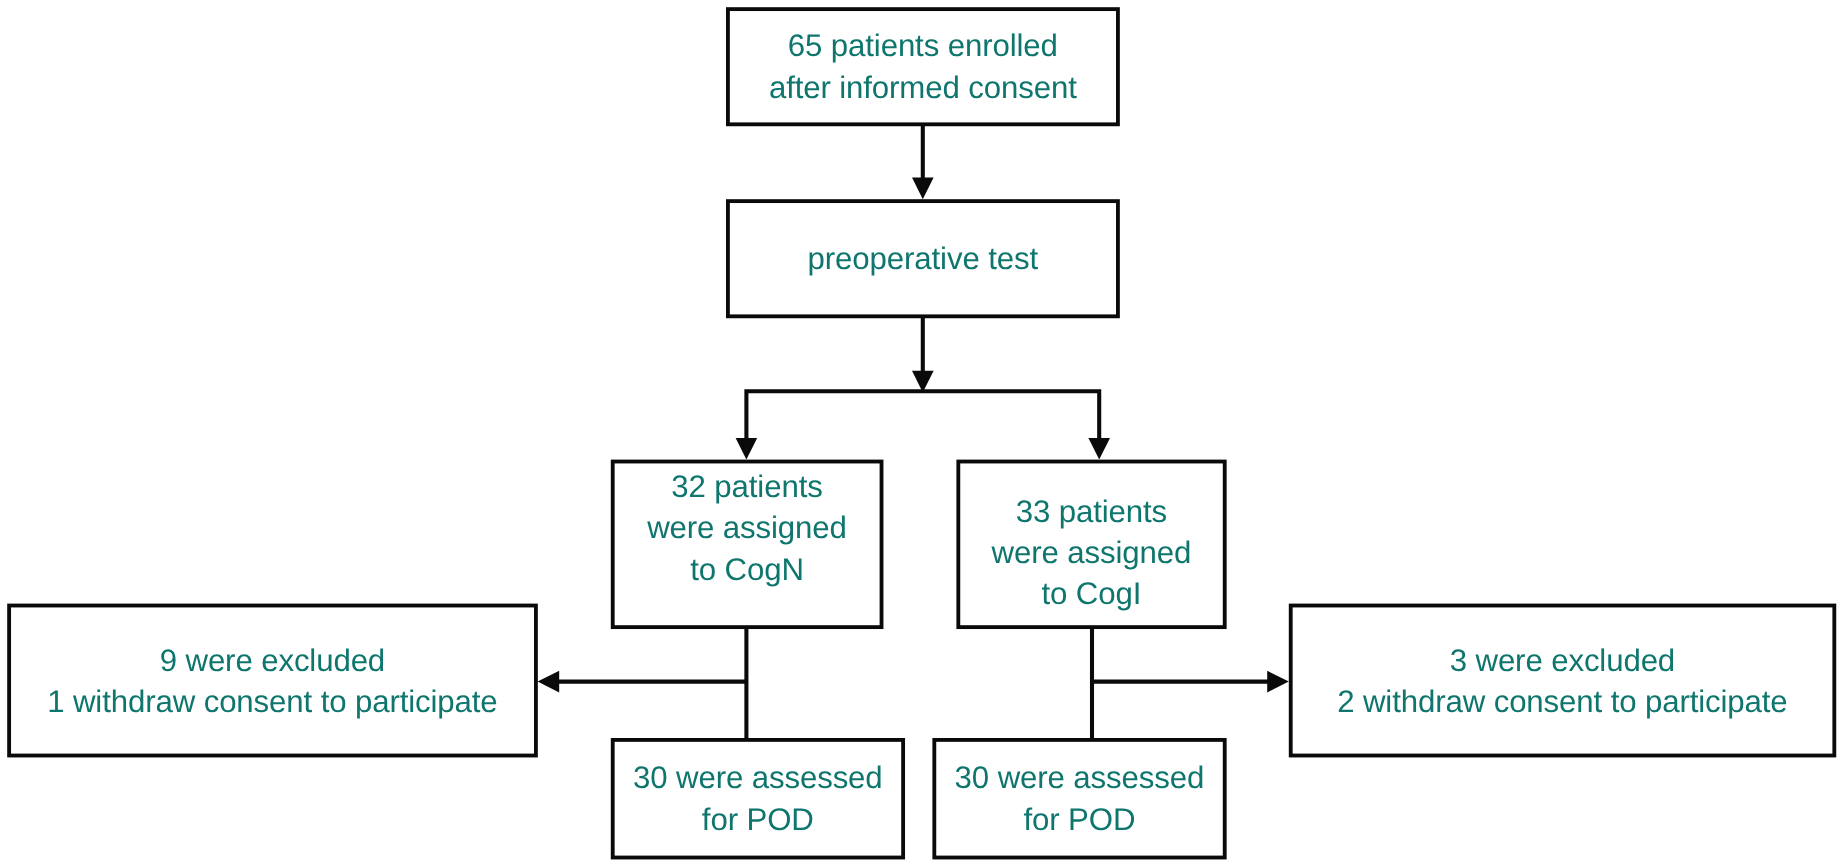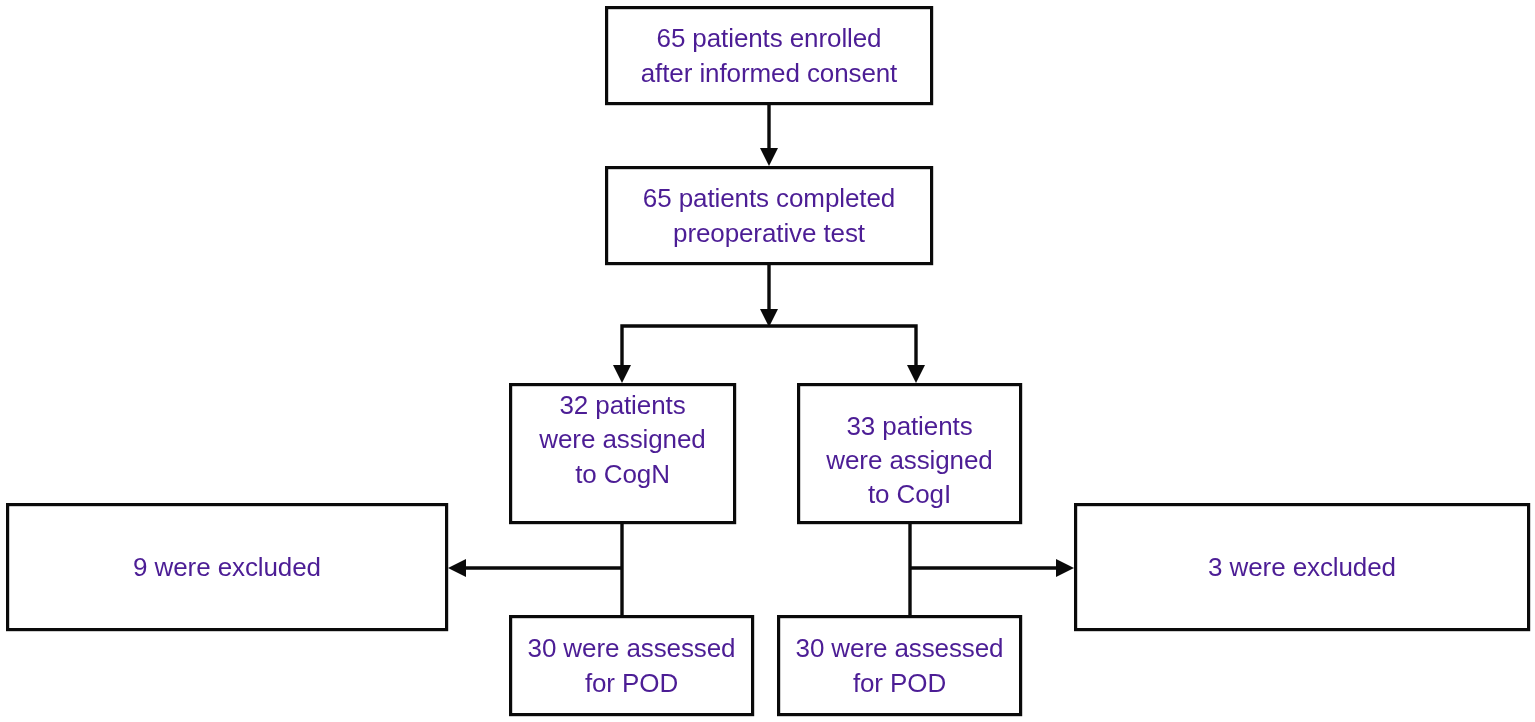--- a/index.html
+++ b/index.html
@@ -43,21 +43,21 @@
     fill: #0a0a0a;
     stroke: none;
   }
   .box-text {
     position: absolute;
     display: flex;
     flex-direction: column;
     align-items: center;
     justify-content: center;
     text-align: center;
-    color: #4c1d95;
+    color: #0f766e;
     font-family: "Liberation Sans", sans-serif;
     font-size: 26px;
     line-height: 1.31;
     letter-spacing: -0.1px;
     box-sizing: border-box;
     pointer-events: none;
     white-space: nowrap;
   }
   .box-text .line {
     display: block;
@@ -99,42 +99,43 @@
     <line class="connector" x1="910" y1="568" x2="1060" y2="568"></line>
     <polygon class="arrow-head" points="1074,568 1056,559 1056,577"></polygon>
   </svg>
 
   <div class="box-text" style="left:605px; top:6px; width:328px; height:99px;">
     <span class="line">65 patients enrolled</span>
     <span class="line">after informed consent</span>
   </div>
 
   <div class="box-text" style="left:605px; top:166px; width:328px; height:99px;">
-    <span class="line">65 patients completed</span>
     <span class="line">preoperative test</span>
   </div>
 
   <div class="box-text" style="left:509px; top:383px; width:227px; height:113px;">
     <span class="line">32 patients</span>
     <span class="line">were assigned</span>
     <span class="line">to CogN</span>
   </div>
 
   <div class="box-text" style="left:797px; top:383px; width:225px; height:154px;">
     <span class="line">33 patients</span>
     <span class="line">were assigned</span>
     <span class="line">to CogI</span>
   </div>
 
   <div class="box-text" style="left:6px; top:503px; width:442px; height:128px;">
     <span class="line">9 were excluded</span>
+    <span class="line">1 withdraw consent to participate</span>
   </div>
 
   <div class="box-text" style="left:1074px; top:503px; width:456px; height:128px;text-align:center;">
     <span class="line">3 were excluded</span>
+    <span class="line">2 withdraw consent to participate</span>
   </div>
 
   <div class="box-text" style="left:509px; top:615px; width:245px; height:101px;">
     <span class="line">30 were assessed</span>
     <span class="line">for POD</span>
   </div>
 
   <div class="box-text" style="left:777px; top:615px; width:245px; height:101px;">
     <span class="line">30 were assessed</span>
     <span class="line">for POD</span>

